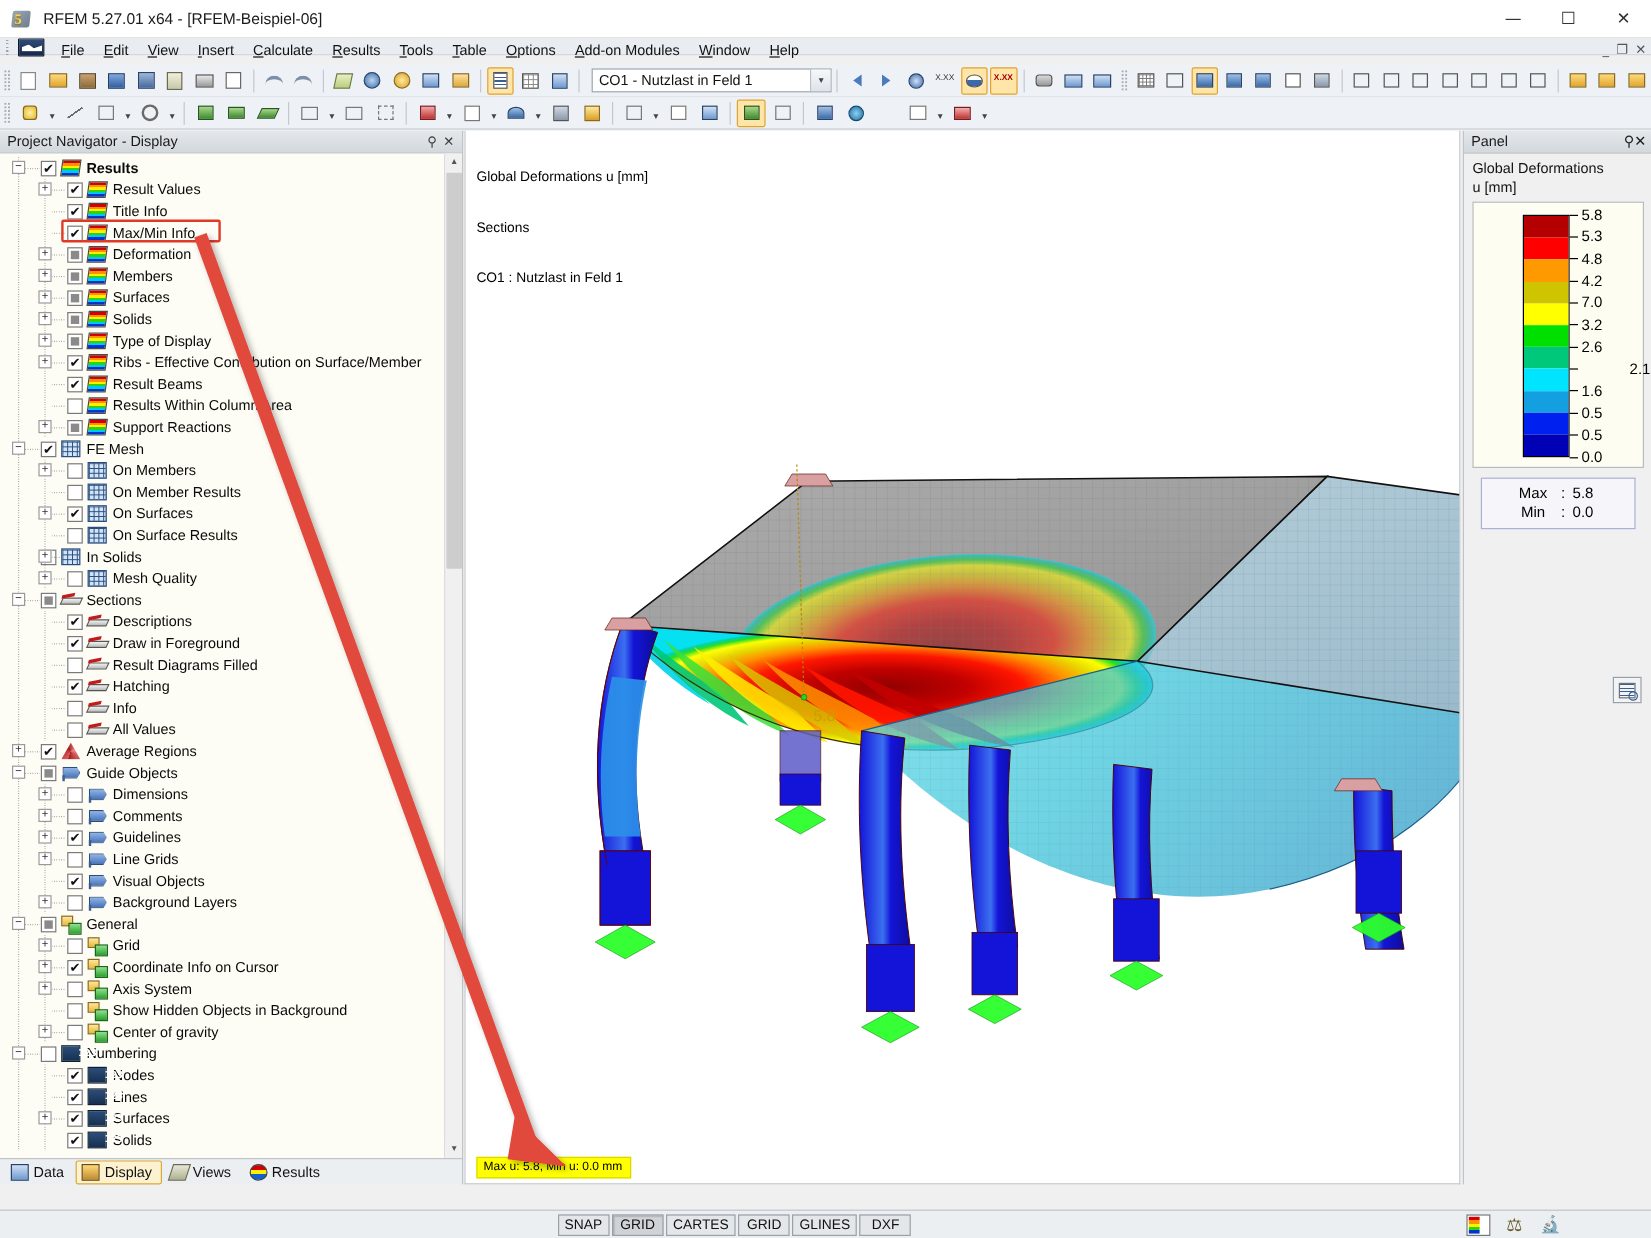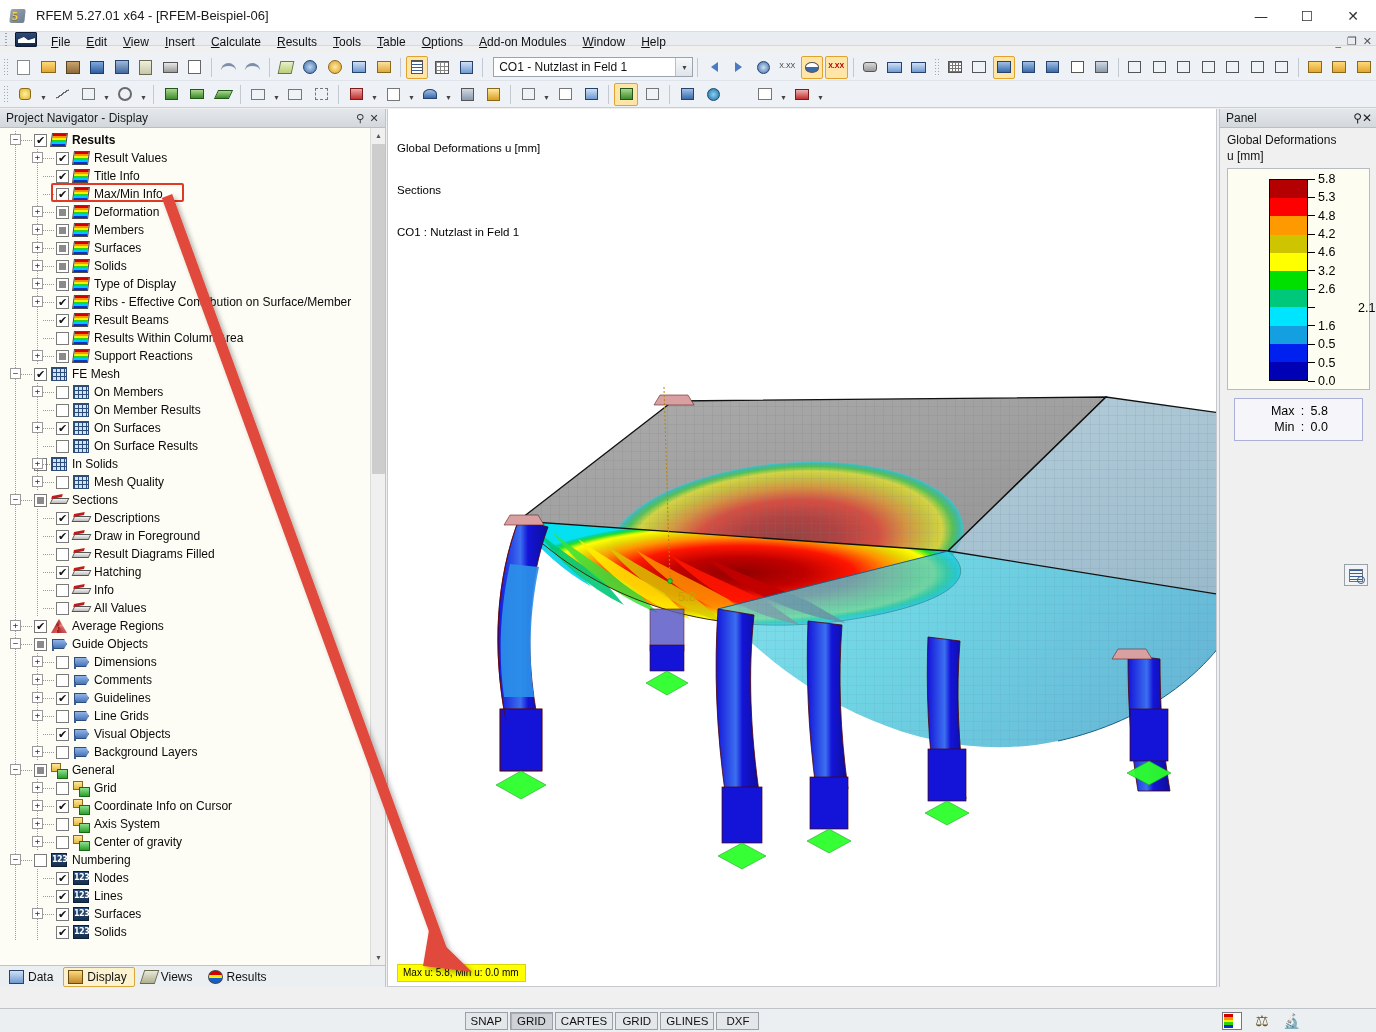--- a/index.html
+++ b/index.html
@@ -186,21 +186,21 @@
     content: ""; position: absolute; left: 0px; top: 0px; width: 8px; height: 7px;
     background: linear-gradient(#ffe79a,#e5b93c); border: 1px solid #8a6a18;
   }
   .icn.general::after {
     content: ""; position: absolute; left: 6px; top: 6px; width: 9px; height: 8px;
     background: linear-gradient(#8fe08f,#2aa02a); border: 1px solid #186818;
   }
   .icn.num {
     background: linear-gradient(#2c4d7a,#16304f); border: 1px solid #0d1f35;
     color: #ffffff; font-size: 8px; font-weight: bold; line-height: 12px; text-align: center;
-    font-family: "DejaVu Sans", sans-serif; letter-spacing: -0.5px;
+    font-family: "DejaVu Sans", sans-serif; letter-spacing: -0.5px; padding-left: 13px;
   }
   .label-bold { font-weight: bold; }
   .hl-box {
     position: absolute; border: 2px solid #e03a27; border-radius: 2px;
     pointer-events: none;
   }
 
   
   .nav-tabs {
     height: 22px; background: #eceff2; border-top: 1px solid #c0c4c8;
@@ -251,21 +251,21 @@
   .legend-cell { flex: 1 1 0; }
   .legend-ticks { position: absolute; left: 80px; top: 10px; width: 70px; height: 202px; }
   .tick { position: absolute; left: 0; display: flex; align-items: center; height: 12px; }
   .tick .dash { width: 7px; height: 1px; background: #000; margin-right: 3px; }
   .tick .tv { font-size: 12.5px; color: #000; font-family: "Liberation Sans", sans-serif; }
   .maxmin {
     margin: 8px 7px 0 7px; border: 1px solid #aab0d8; background: #f6f6fa;
     padding: 4px 0 5px 0; font-size: 12.5px; color: #000;
   }
   .mm-row { display: flex; justify-content: center; gap: 4px; line-height: 16px; }
-  .mm-k { width: 34px; text-align: right; }
+  .mm-k { width: 34px; text-align: center; }
   .mm-c { width: 8px; text-align: center; }
   .mm-v { width: 26px; text-align: left; }
   .panel-zoom {
     position: absolute; right: 8px; top: 455px; width: 24px; height: 22px;
     border: 1px solid #9aa0a8; background: #f2f3f5;
     display: flex; align-items: center; justify-content: center;
   }
 
   
   .statusbar {
@@ -988,20 +988,30 @@
           </div>
           <div class="row">
             <div class="vline" style="left: 15px; top: 0px; height: 18px;"></div>
             <div class="vline" style="left: 37px; top: 0px; height: 18px;"></div>
             <div class="expander" style="left: 32px; top: 3px;">+</div>
             <div class="dots" style="left: 43px; top: 9px;"></div>
             <div style="display: flex; align-items: center; margin-left: 56px;">
               <div class="cbx"></div>
               <div class="icn general"></div>
               <span>Axis System</span>
+            </div>
+          </div>
+          <div class="row">
+            <div class="vline" style="left: 15px; top: 0px; height: 18px;"></div>
+            <div class="vline" style="left: 37px; top: 0px; height: 18px;"></div>
+            <div class="dots" style="left: 43px; top: 9px;"></div>
+            <div style="display: flex; align-items: center; margin-left: 56px;">
+              <div class="cbx"></div>
+              <div class="icn general"></div>
+              <span>Show Hidden Objects in Background</span>
             </div>
           </div>
           <div class="row">
             <div class="vline" style="left: 15px; top: 0px; height: 18px;"></div>
             <div class="vline" style="left: 37px; top: 0px; height: 18px;"></div>
             <div class="expander" style="left: 32px; top: 3px;">+</div>
             <div class="dots" style="left: 43px; top: 9px;"></div>
             <div style="display: flex; align-items: center; margin-left: 56px;">
               <div class="cbx"></div>
               <div class="icn general"></div>
@@ -1281,21 +1291,21 @@
             <div class="tick" style="top: 30.7273px;">
               <span class="dash"></span>
               <span class="tv">4.8</span>
             </div>
             <div class="tick" style="top: 49.0909px;">
               <span class="dash"></span>
               <span class="tv">4.2</span>
             </div>
             <div class="tick" style="top: 67.4545px;">
               <span class="dash"></span>
-              <span class="tv">4.6</span>
+              <span class="tv">7.0</span>
             </div>
             <div class="tick" style="top: 85.8182px;">
               <span class="dash"></span>
               <span class="tv">3.2</span>
             </div>
             <div class="tick" style="top: 104.182px;">
               <span class="dash"></span>
               <span class="tv">2.6</span>
             </div>
             <div class="tick" style="top: 122.545px; gap: 40px;">

